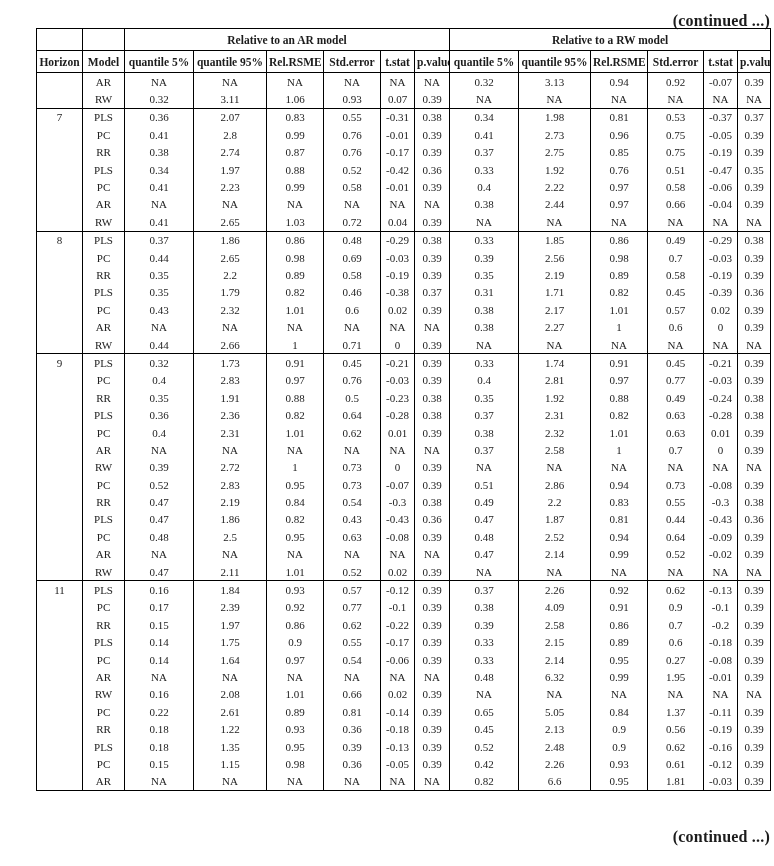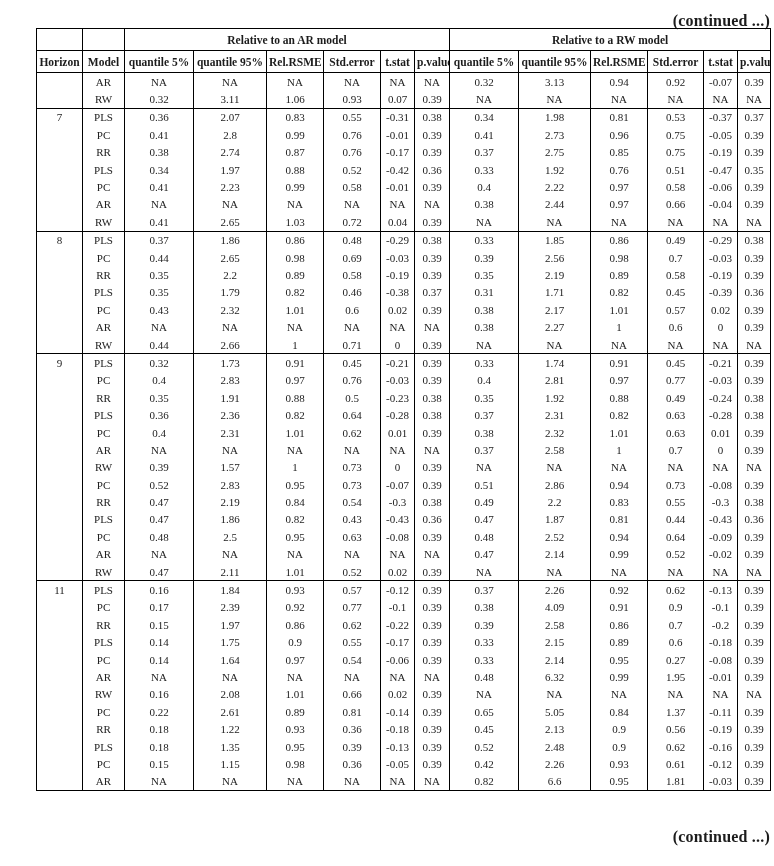--- a/index.html
+++ b/index.html
@@ -450,21 +450,21 @@
           <td>2.58</td>
           <td>1</td>
           <td>0.7</td>
           <td>0</td>
           <td>0.39</td>
         </tr>
         <tr>
           <td></td>
           <td>RW</td>
           <td>0.39</td>
-          <td>1.57</td>
+          <td>2.72</td>
           <td>1</td>
           <td>0.73</td>
           <td>0</td>
           <td>0.39</td>
           <td>NA</td>
           <td>NA</td>
           <td>NA</td>
           <td>NA</td>
           <td>NA</td>
           <td>NA</td>

